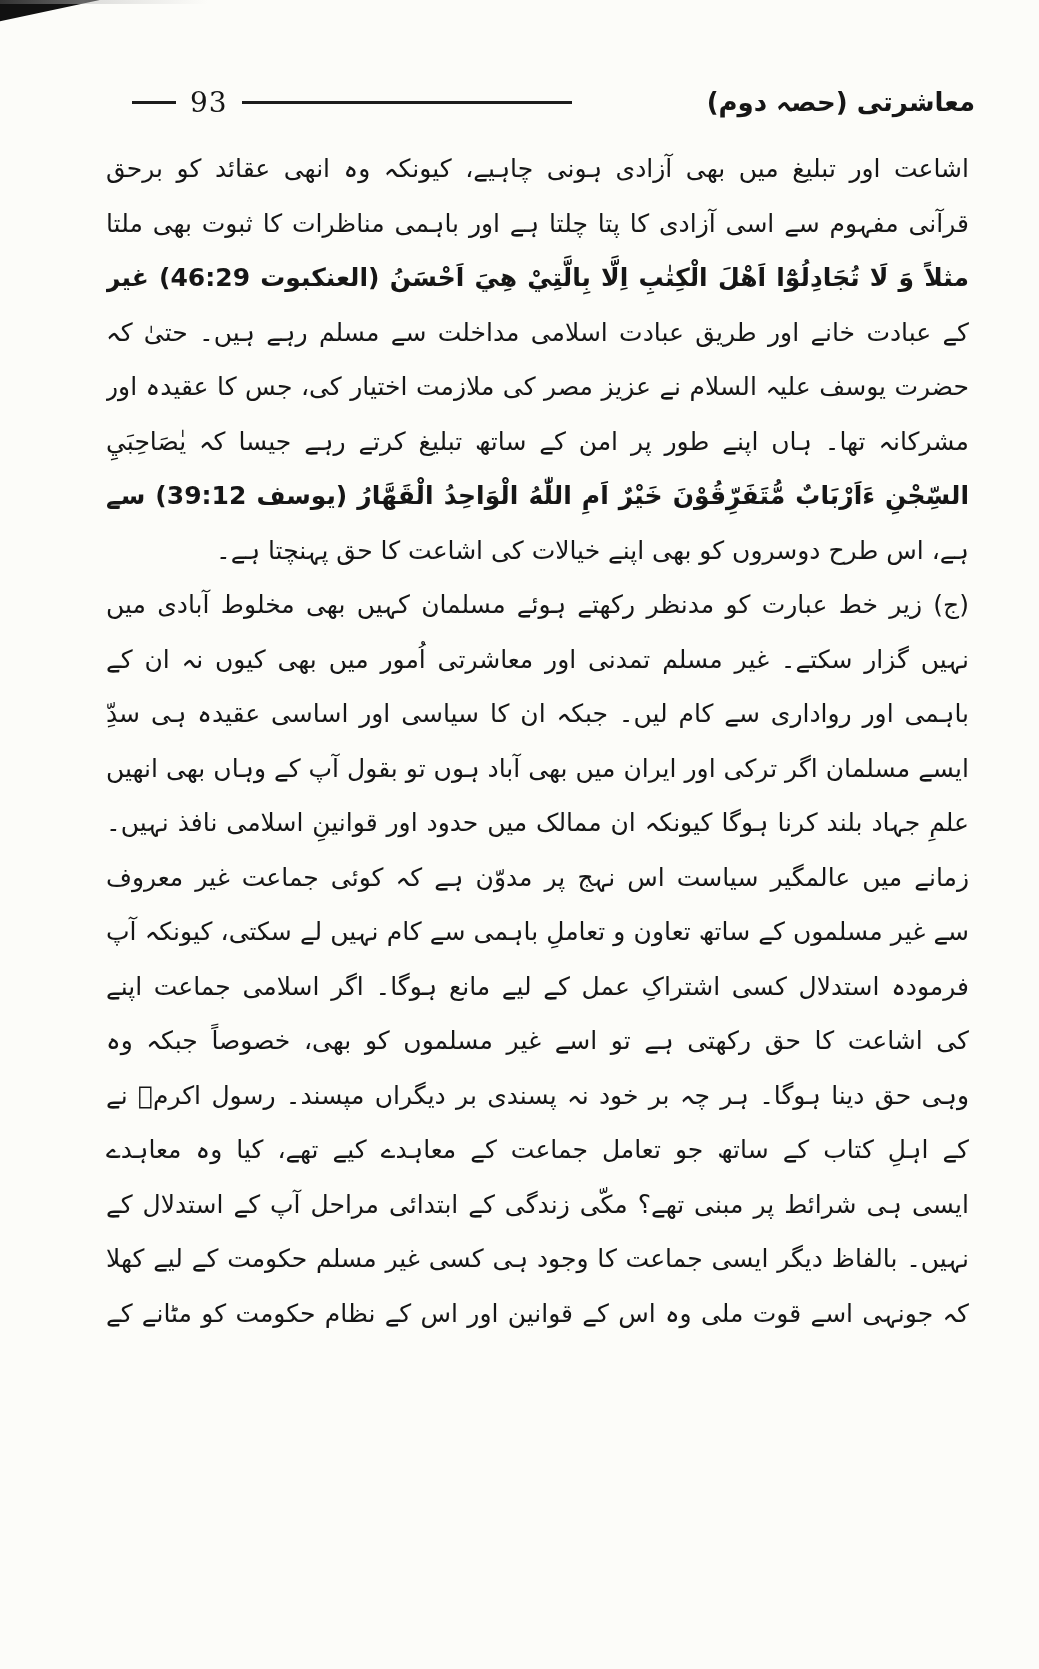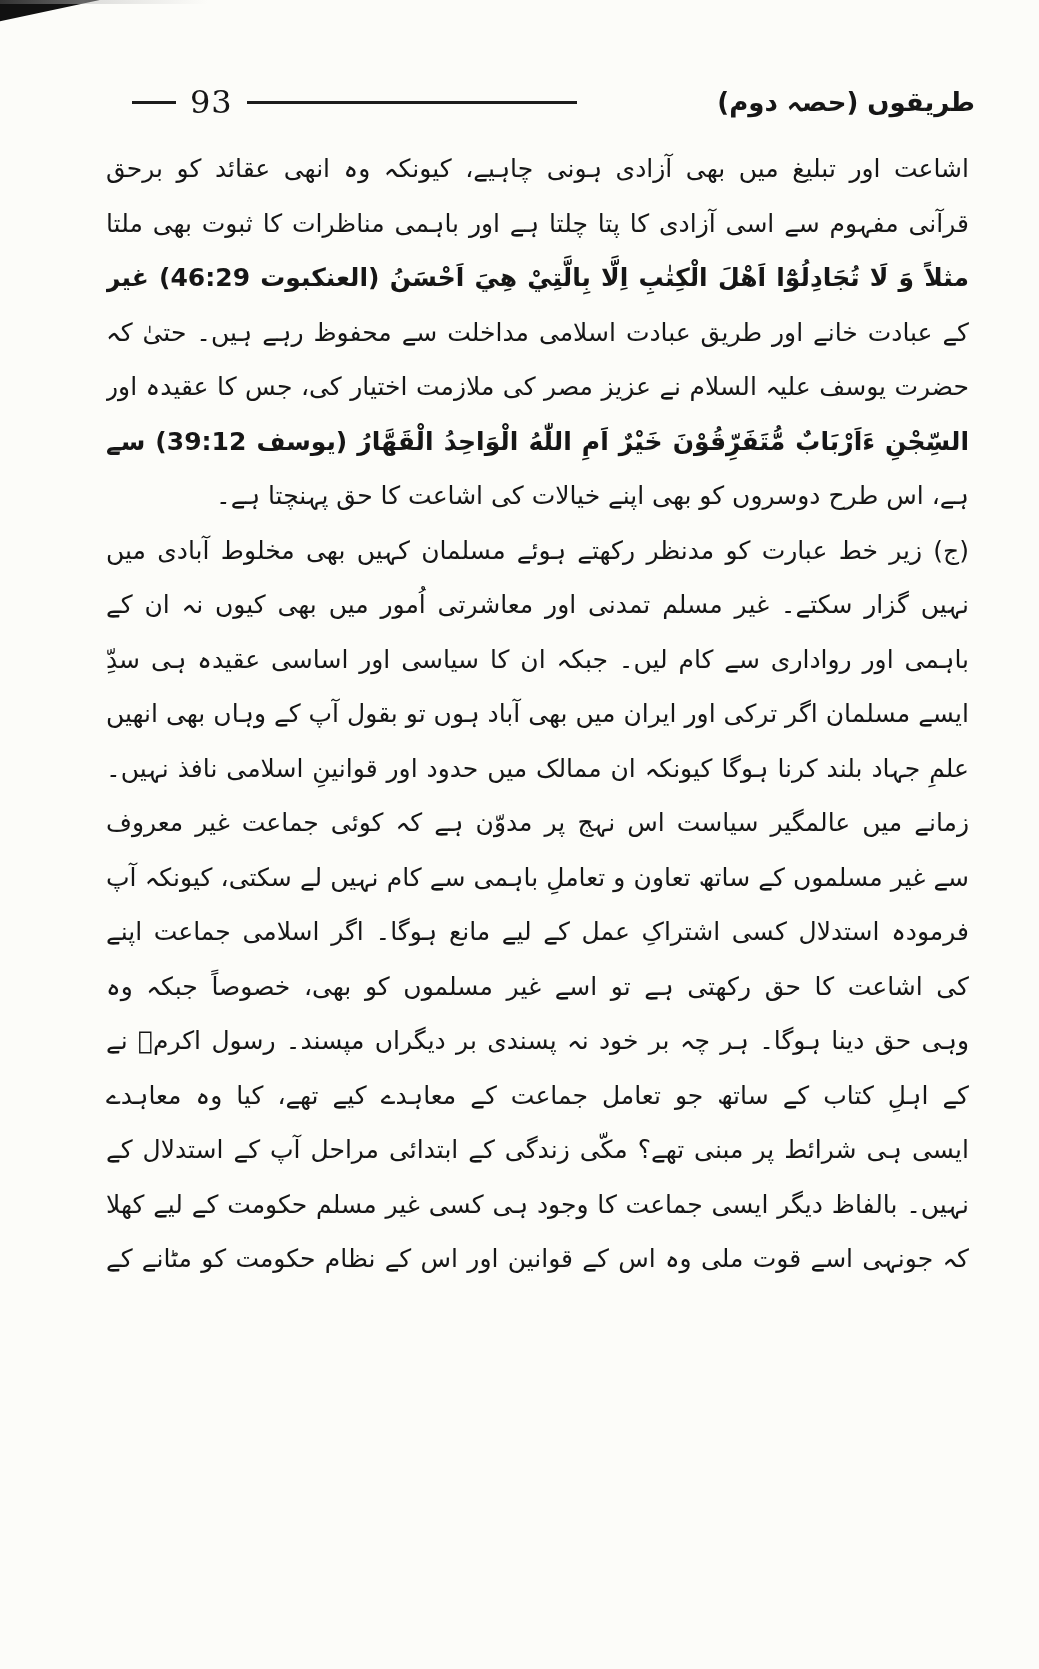--- a/index.html
+++ b/index.html
@@ -27,21 +27,21 @@
   }
 
   
   .header{
     position:absolute;top:82px;left:128px;right:64px;
     height:40px;
     display:flex;align-items:center;
   }
   .pn-dash{width:44px;height:3px;background:#1c1c1c;margin-left:4px;}
   .page-number{
-    font-size:32px;
+    font-size:28px;
     letter-spacing:1px;
     margin:8px 14px;
     font-family:"DejaVu Serif","Liberation Serif",serif;
   }
   .pn-rule{width:330px;height:3px;background:#1c1c1c;}
   .header-spacer{flex:1;}
   .header-title{
     direction:rtl;
     font-size:26px;
     font-weight:bold;
@@ -77,31 +77,32 @@
 <div class="page">
 
   <div class="scan-artifact"></div>
   <div class="scan-edge"></div>
 
   <div class="header">
     <div class="pn-dash"></div>
     <div class="page-number">93</div>
     <div class="pn-rule"></div>
     <div class="header-spacer"></div>
-    <div class="header-title">طریقوں (حصہ دوم)</div>
+    <div class="header-title">معاشرتی (حصہ دوم)</div>
   </div>
 
   <div class="body-text">
 
     <div class="para">
       <div class="line">اشاعت اور تبلیغ میں بھی آزادی ہونی چاہیے، کیونکہ وہ انھی عقائد کو برحق سمجھتا ہے۔</div>
       <div class="line">قرآنی مفہوم سے اسی آزادی کا پتا چلتا ہے اور باہمی مناظرات کا ثبوت بھی ملتا ہے،</div>
       <div class="line quran">مثلاً وَ لَا تُجَادِلُوْٓا اَهْلَ الْكِتٰبِ اِلَّا بِالَّتِيْ هِيَ اَحْسَنُ (العنكبوت 46:29) غیر مذاہب</div>
-      <div class="line">کے عبادت خانے اور طریق عبادت اسلامی مداخلت سے محفوظ رہے ہیں۔ حتیٰ کہ</div>
+      <div class="line">کے عبادت خانے اور طریق عبادت اسلامی مداخلت سے مسلم رہے ہیں۔ حتیٰ کہ</div>
       <div class="line">حضرت یوسف علیہ السلام نے عزیز مصر کی ملازمت اختیار کی، جس کا عقیدہ اور عمل</div>
+      <div class="line">مشرکانہ تھا۔ ہاں اپنے طور پر امن کے ساتھ تبلیغ کرتے رہے جیسا کہ يٰصَاحِبَيِ</div>
       <div class="line quran">السِّجْنِ ءَاَرْبَابٌ مُّتَفَرِّقُوْنَ خَيْرٌ اَمِ اللّٰهُ الْوَاحِدُ الْقَهَّارُ (یوسف 39:12) سے ظاہر</div>
       <div class="line para-end">ہے، اس طرح دوسروں کو بھی اپنے خیالات کی اشاعت کا حق پہنچتا ہے۔</div>
     </div>
 
     <div class="para">
       <div class="line">(ج) زیر خط عبارت کو مدنظر رکھتے ہوئے مسلمان کہیں بھی مخلوط آبادی میں امن سے زندگی</div>
       <div class="line">نہیں گزار سکتے۔ غیر مسلم تمدنی اور معاشرتی اُمور میں بھی کیوں نہ ان کے ساتھ تعاونِ</div>
       <div class="line">باہمی اور رواداری سے کام لیں۔ جبکہ ان کا سیاسی اور اساسی عقیدہ ہی سدِّ راہ ہو؟</div>
       <div class="line">ایسے مسلمان اگر ترکی اور ایران میں بھی آباد ہوں تو بقول آپ کے وہاں بھی انھیں</div>
       <div class="line">علمِ جہاد بلند کرنا ہوگا کیونکہ ان ممالک میں حدود اور قوانینِ اسلامی نافذ نہیں۔ اس</div>

